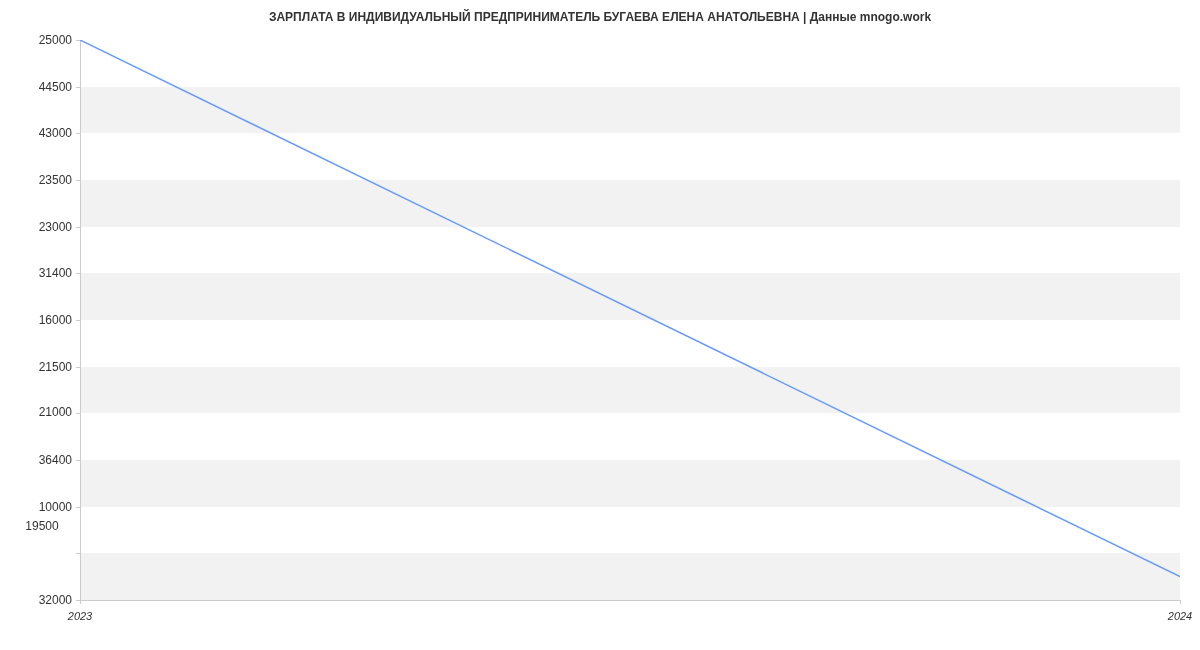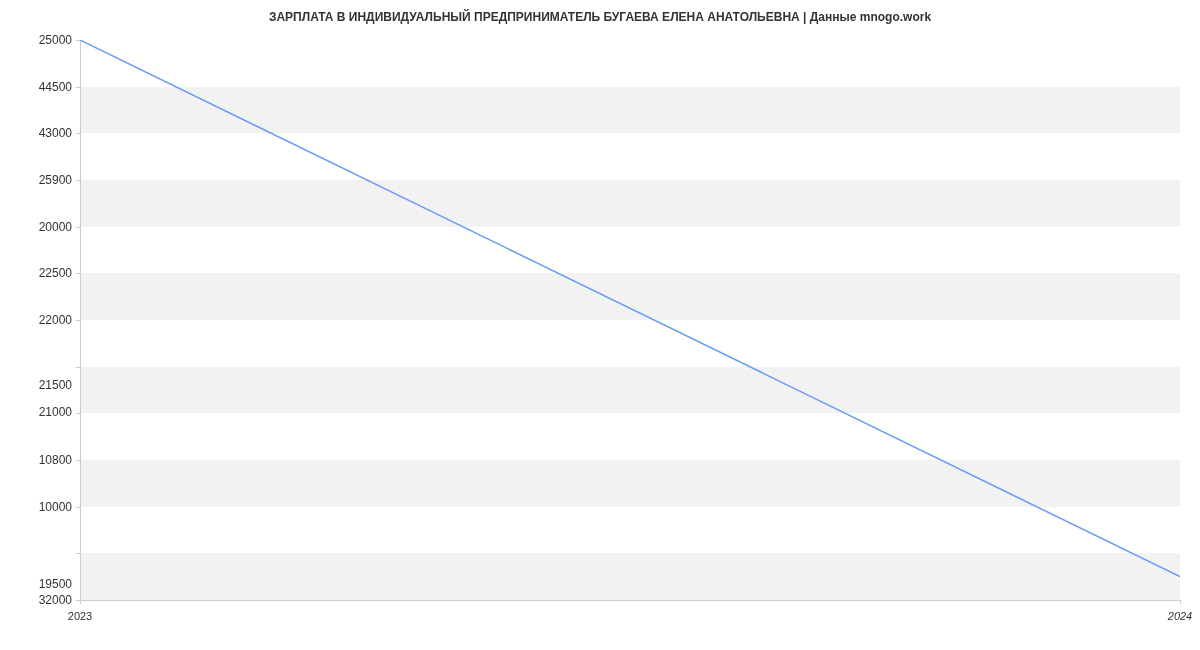--- a/index.html
+++ b/index.html
@@ -104,43 +104,43 @@
 <div class="left-axis"></div>
 <div class="bottom-axis"></div>
 
 <svg class="line-svg" id="line-svg" viewBox="0 0 1100 560" preserveAspectRatio="none">
     <path d="M0 0 L1100 536.6666666666666" stroke="#6699ff" stroke-width="1.5" fill="none"></path>
   </svg>
 
 <div id="y-ticks-container">
     <div class="y-tick-label" style="top: 600px;">32000</div>
     <div class="y-tick-mark" style="top: 600px;"></div>
-    <div class="y-tick-label" style="top: 584px;">19500</div>
+    <div class="y-tick-label" style="top: 526px; text-align: center;">19500</div>
     <div class="y-tick-mark" style="top: 553.333px;"></div>
     <div class="y-tick-label" style="top: 506.667px;">10000</div>
     <div class="y-tick-mark" style="top: 506.667px;"></div>
-    <div class="y-tick-label" style="top: 460px;">10800</div>
+    <div class="y-tick-label" style="top: 460px;">36400</div>
     <div class="y-tick-mark" style="top: 460px;"></div>
     <div class="y-tick-label" style="top: 412px;">21000</div>
     <div class="y-tick-mark" style="top: 413.333px;"></div>
-    <div class="y-tick-label" style="top: 366.667px; margin-top: 18px;">21500</div>
+    <div class="y-tick-label" style="top: 366.667px;">21500</div>
     <div class="y-tick-mark" style="top: 366.667px;"></div>
-    <div class="y-tick-label" style="top: 320px;">22000</div>
+    <div class="y-tick-label" style="top: 320px;">16000</div>
     <div class="y-tick-mark" style="top: 320px;"></div>
-    <div class="y-tick-label" style="top: 273.333px;">22500</div>
+    <div class="y-tick-label" style="top: 273.333px;">31400</div>
     <div class="y-tick-mark" style="top: 273.333px;"></div>
-    <div class="y-tick-label" style="top: 226.667px;">20000</div>
+    <div class="y-tick-label" style="top: 226.667px;">23000</div>
     <div class="y-tick-mark" style="top: 226.667px;"></div>
-    <div class="y-tick-label" style="top: 180px;">25900</div>
+    <div class="y-tick-label" style="top: 180px;">23500</div>
     <div class="y-tick-mark" style="top: 180px;"></div>
     <div class="y-tick-label" style="top: 133.333px;">43000</div>
     <div class="y-tick-mark" style="top: 133.333px;"></div>
     <div class="y-tick-label" style="top: 86.6667px;">44500</div>
     <div class="y-tick-mark" style="top: 86.6667px;"></div>
     <div class="y-tick-label" style="top: 40px;">25000</div>
     <div class="y-tick-mark" style="top: 40px;"></div>
   </div>
 <div id="x-ticks-container">
-    <div class="x-tick-label" style="left: 80px;">2023</div>
+    <div class="x-tick-label" style="left: 80px; font-style: italic;">2023</div>
     <div class="x-tick-mark" style="left: 80px;"></div>
     <div class="x-tick-label" style="left: 1180px; font-style: italic;">2024</div>
     <div class="x-tick-mark" style="left: 1180px;"></div>
   </div>
 
 </body></html>

